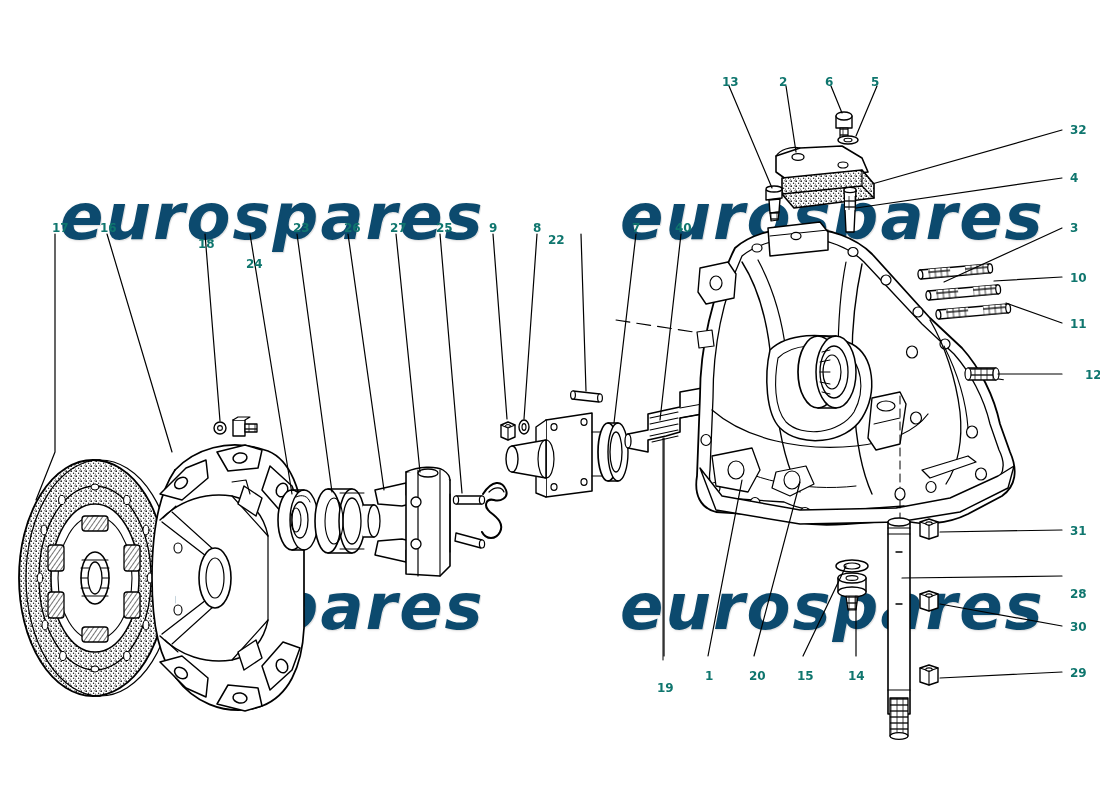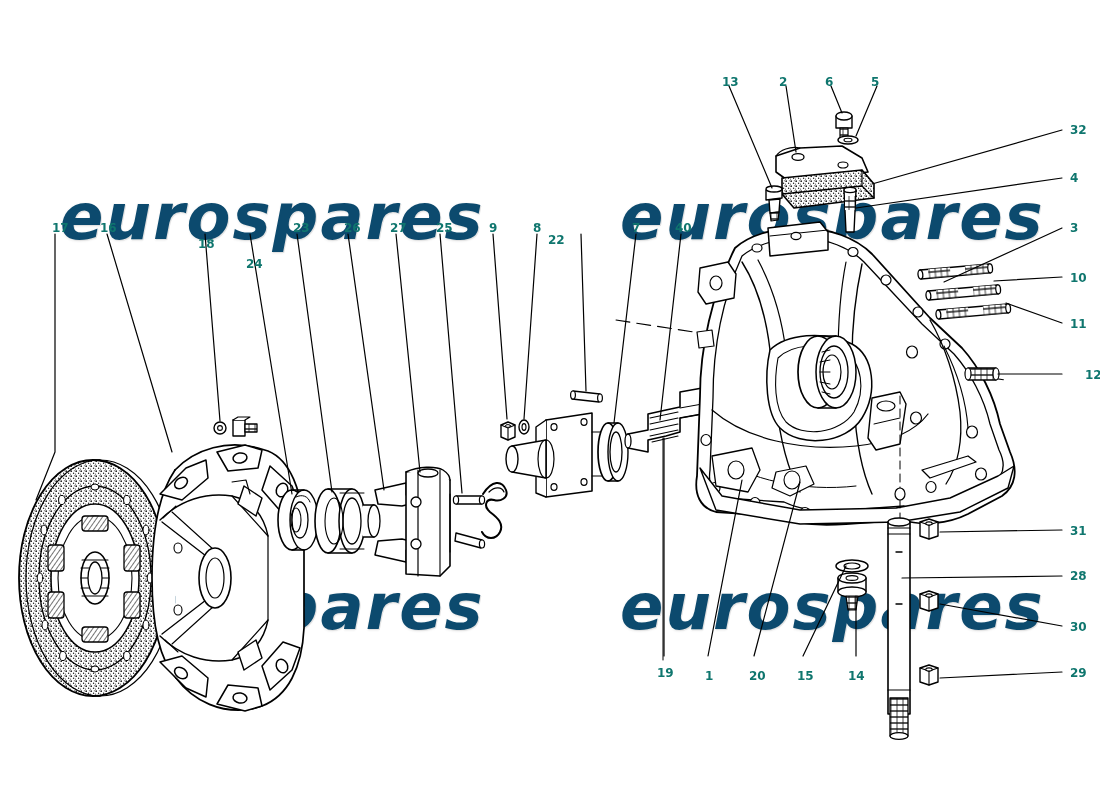--- a/index.html
+++ b/index.html
@@ -554,23 +554,23 @@
       <div class="lbl" style="left: 779px; top: 76px;">2</div>
       <div class="lbl" style="left: 825px; top: 76px;">6</div>
       <div class="lbl" style="left: 871px; top: 76px;">5</div>
       <div class="lbl" style="left: 1070px; top: 124px;">32</div>
       <div class="lbl" style="left: 1070px; top: 172px;">4</div>
       <div class="lbl" style="left: 1070px; top: 222px;">3</div>
       <div class="lbl" style="left: 1070px; top: 272px;">10</div>
       <div class="lbl" style="left: 1070px; top: 318px;">11</div>
       <div class="lbl" style="left: 1070px; top: 369px; margin-left: 15px;">12</div>
       <div class="lbl" style="left: 1070px; top: 525px;">31</div>
-      <div class="lbl" style="left: 1070px; top: 570px; text-align: center;">28</div>
+      <div class="lbl" style="left: 1070px; top: 588px; text-align: center;">28</div>
       <div class="lbl" style="left: 1070px; top: 621px;">30</div>
       <div class="lbl" style="left: 1070px; top: 667px;">29</div>
-      <div class="lbl" style="left: 657px; top: 667px;">19</div>
+      <div class="lbl" style="left: 657px; top: 682px;">19</div>
       <div class="lbl" style="left: 705px; top: 670px;">1</div>
       <div class="lbl" style="left: 749px; top: 670px;">20</div>
       <div class="lbl" style="left: 797px; top: 670px;">15</div>
       <div class="lbl" style="left: 848px; top: 670px;">14</div>
     </div>
 
 </div>
 
 </body></html>

